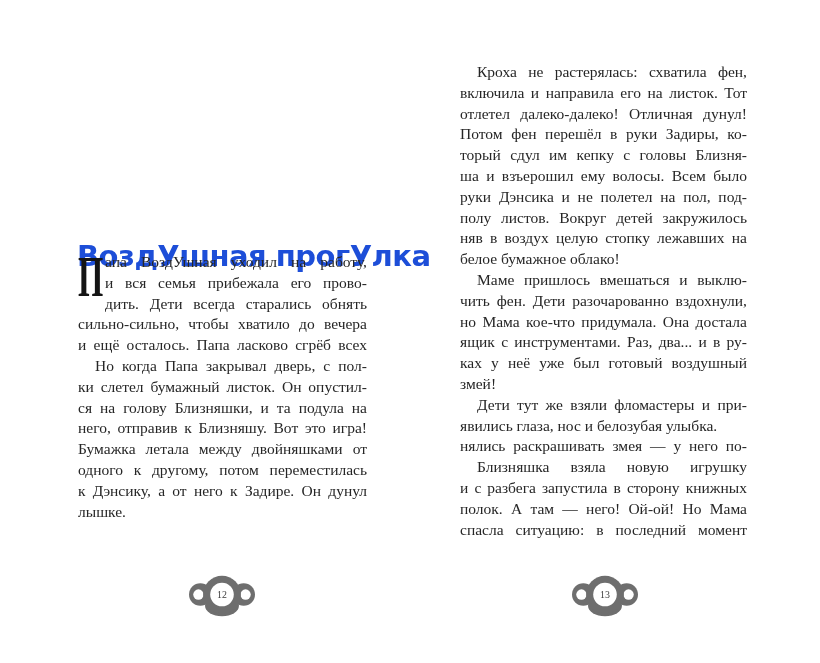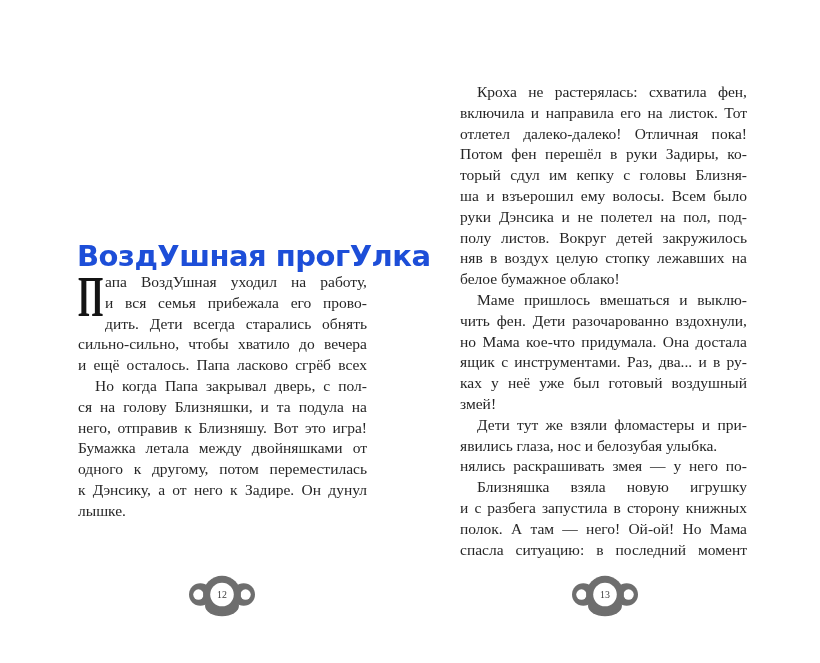--- a/index.html
+++ b/index.html
@@ -23,21 +23,20 @@
     color: #1d4ed8;
     white-space: nowrap;
     margin-top: 36px;
   }
 
   .body-col {
     position: absolute;
     font-family: "Liberation Serif", serif;
     font-size: 15.5px;
     color: #262626;
-    margin-top: 20px;
   }
   #left-body  { left: 78px;  top: 252px; width: 289px; }
   #right-body { left: 460px; top: 62px;  width: 287px; }
 
   .line {
     line-height: 20.8px;
     height: 20.8px;
     overflow: hidden;
     text-align: justify;
     text-align-last: justify;
@@ -84,20 +83,21 @@
   <div class="body-col" id="left-body">
       <div class="dropcap">
         <span>П</span>
       </div>
       <div class="line">апа ВоздУшная уходил на работу,</div>
       <div class="line">и вся семья прибежала его прово-</div>
       <div class="line">дить. Дети всегда старались обнять Папу</div>
       <div class="line">сильно-сильно, чтобы хватило до вечера</div>
       <div class="line">и ещё осталось. Папа ласково сгрёб всех</div>
       <div class="line indent">Но когда Папа закрывал дверь, с пол-</div>
+      <div class="line">ки слетел бумажный листок. Он опустил-</div>
       <div class="line">ся на голову Близняшки, и та подула на</div>
       <div class="line">него, отправив к Близняшу. Вот это игра!</div>
       <div class="line">Бумажка летала между двойняшками от</div>
       <div class="line">одного к другому, потом переместилась</div>
       <div class="line">к Дэнсику, а от него к Задире. Он дунул</div>
       <div class="line plast">лышке.</div>
     </div>
 
   <svg class="page-marker" id="marker-left" viewBox="-35 -23 70 46">
     <ellipse cx="0" cy="11" rx="18" ry="11" fill="#6e6e6e"></ellipse>
@@ -106,21 +106,21 @@
     <circle cx="-25" cy="-1" r="5.5" fill="#ffffff"></circle>
     <circle cx="25" cy="-1" r="5.5" fill="#ffffff"></circle>
     <circle cx="0" cy="-1" r="20" fill="#6e6e6e"></circle>
     <circle cx="0" cy="-1" r="12.5" fill="#ffffff"></circle>
     <text x="0" y="2.8" text-anchor="middle" fill="#3c3c3c">12</text>
   </svg>
 
   <div class="body-col" id="right-body">
       <div class="line indent">Кроха не растерялась: схватила фен,</div>
       <div class="line">включила и направила его на листок. Тот</div>
-      <div class="line">отлетел далеко-далеко! Отличная пока!</div>
+      <div class="line">отлетел далеко-далеко! Отличная дунул!</div>
       <div class="line">Потом фен перешёл в руки Задиры, ко-</div>
       <div class="line">торый сдул им кепку с головы Близня-</div>
       <div class="line">ша и взъерошил ему волосы. Всем было</div>
       <div class="line">руки Дэнсика и не полетел на пол, под-</div>
       <div class="line">полу листов. Вокруг детей закружилось</div>
       <div class="line">няв в воздух целую стопку лежавших на</div>
       <div class="line plast">белое бумажное облако!</div>
       <div class="line indent">Маме пришлось вмешаться и выклю-</div>
       <div class="line">чить фен. Дети разочарованно вздохнули,</div>
       <div class="line">но Мама кое-что придумала. Она достала</div>

